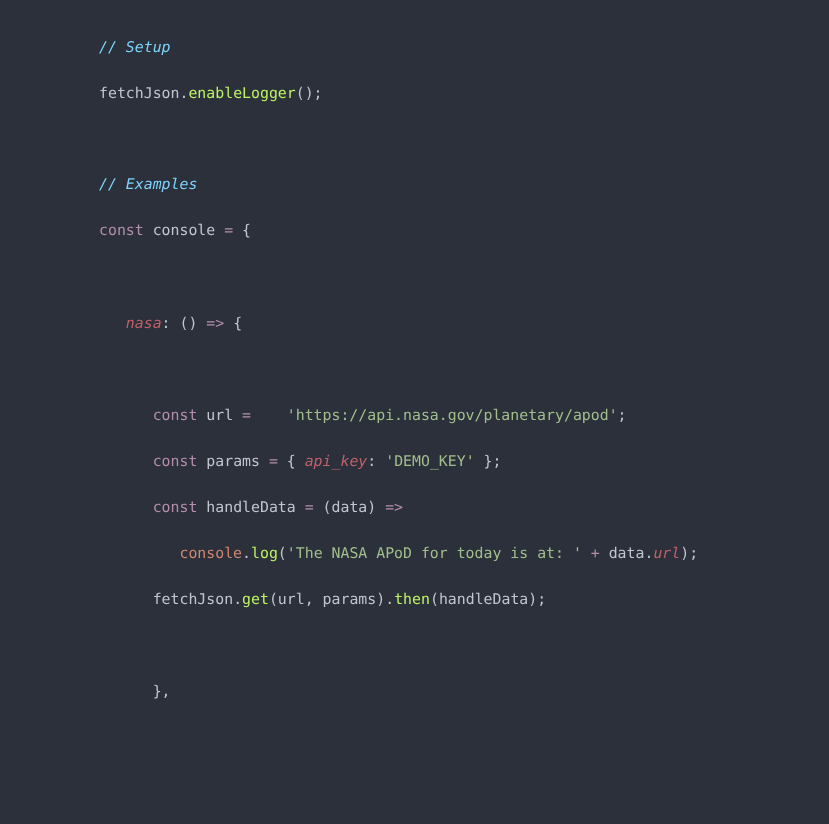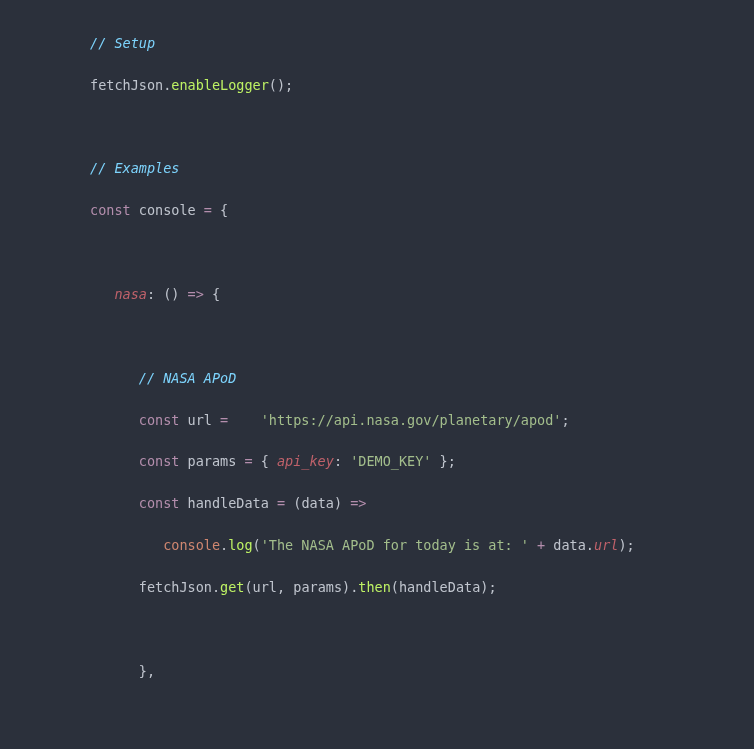--- a/index.html
+++ b/index.html
@@ -41,21 +41,20 @@
 
 <div class="code-container">
 <span class="line"><span class="comment">// Setup</span></span>
 <span class="line"><span class="ident">fetchJson</span><span class="punct">.</span><span class="method">enableLogger</span><span class="punct">();</span></span>
 <span class="line"></span>
 <span class="line"><span class="comment">// Examples</span></span>
 <span class="line"><span class="keyword">const</span><span class="ident"> console </span><span class="keyword">=</span><span class="punct"> {</span></span>
 <span class="line"></span>
 <span class="line">   <span class="prop">nasa</span><span class="punct">:</span><span class="punct"> () </span><span class="arrow">=&gt;</span><span class="punct"> {</span></span>
 <span class="line"></span>
-<span class="line">      <span class="comment">// NASA APoD</span></span>
 <span class="line">      <span class="keyword">const</span><span class="ident"> url </span><span class="keyword">=</span><span>    </span><span class="string">'https://api.nasa.gov/planetary/apod'</span><span class="punct">;</span></span>
 <span class="line">      <span class="keyword">const</span><span class="ident"> params </span><span class="keyword">=</span><span class="punct"> { </span><span class="prop">api_key</span><span class="punct">:</span><span> </span><span class="string">'DEMO_KEY'</span><span class="punct"> };</span></span>
 <span class="line">      <span class="keyword">const</span><span class="ident"> handleData </span><span class="keyword">=</span><span class="punct"> (</span><span class="ident">data</span><span class="punct">) </span><span class="arrow">=&gt;</span></span>
 <span class="line">         <span class="console">console</span><span class="punct">.</span><span class="method">log</span><span class="punct">(</span><span class="string">'The NASA APoD for today is at: '</span><span class="keyword"> + </span><span class="ident">data</span><span class="punct">.</span><span class="prop">url</span><span class="punct">);</span></span>
 <span class="line">      <span class="ident">fetchJson</span><span class="punct">.</span><span class="method">get</span><span class="punct">(</span><span class="ident">url</span><span class="punct">, </span><span class="ident">params</span><span class="punct">)</span><span class="punct">.</span><span class="method">then</span><span class="punct">(</span><span class="ident">handleData</span><span class="punct">);</span></span>
 <span class="line"></span>
 <span class="line">      <span class="punct">},</span></span>
 <span class="line"></span>
 
 

